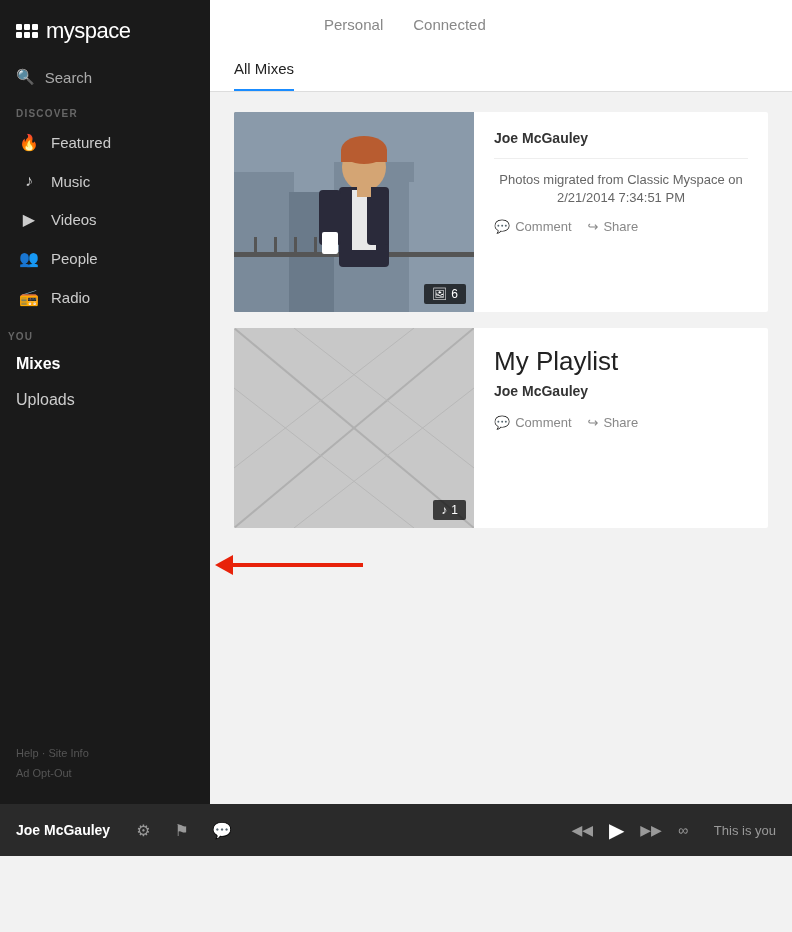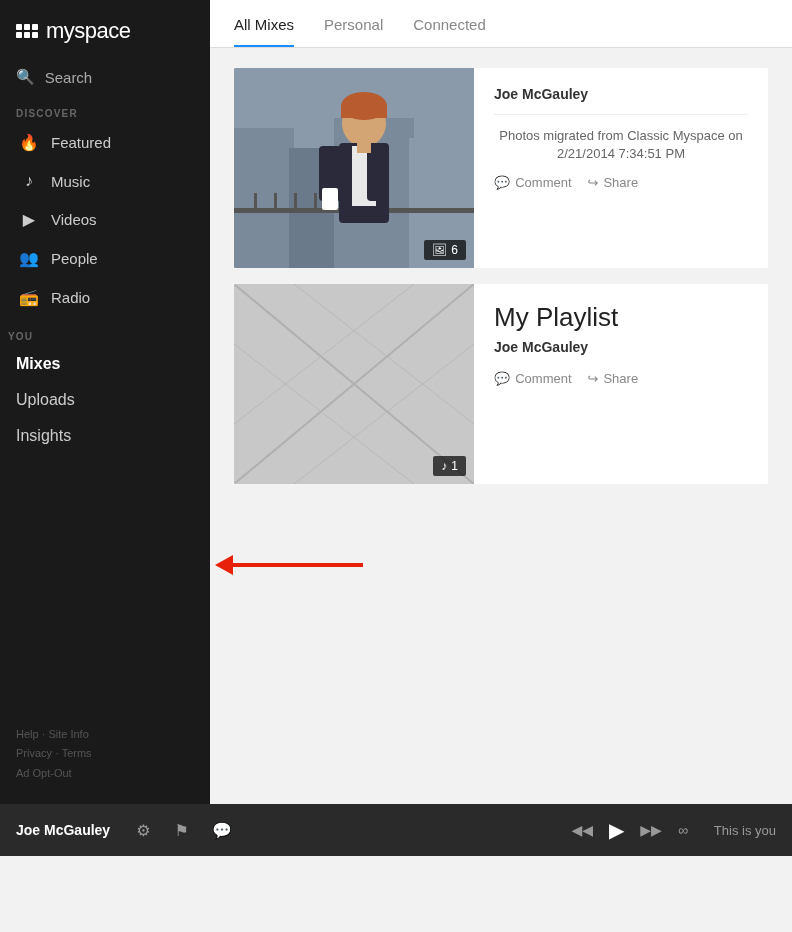--- a/index.html
+++ b/index.html
@@ -120,20 +120,21 @@
       padding: 16px 0 12px 0;
       font-size: 15px;
       color: #888;
       cursor: pointer;
       border-bottom: 2px solid transparent;
       text-decoration: none;
     }
     .tab.active {
       color: #222;
       border-bottom: 2px solid #1a8cff;
+      margin-top: 44px;
     }
 
     .mix-list {
       padding: 20px 24px;
       display: flex;
       flex-direction: column;
       gap: 16px;
     }
 
     .mix-card {
@@ -356,34 +357,26 @@
       </div>
 
       <div class="sidebar-section-you">YOU</div>
 
       <div class="sidebar-item-plain active">
         <span>Mixes</span>
       </div>
       <div class="sidebar-item-plain">
         <span>Uploads</span>
       </div>
-      <div class="sidebar-item-plain">
-        <span>Insights</span>
-      </div>
 
       <div class="sidebar-footer">
         <div>
           <a>Help</a>
           <span> · </span>
           <a>Site Info</a>
-        </div>
-        <div>
-          <a>Privacy</a>
-          <span> · </span>
-          <a>Terms</a>
         </div>
         <div>
           <a>Ad Opt-Out</a>
         </div>
       </div>
     </div>
 
     <div class="main-content">
 
       <div class="main-tabs">

